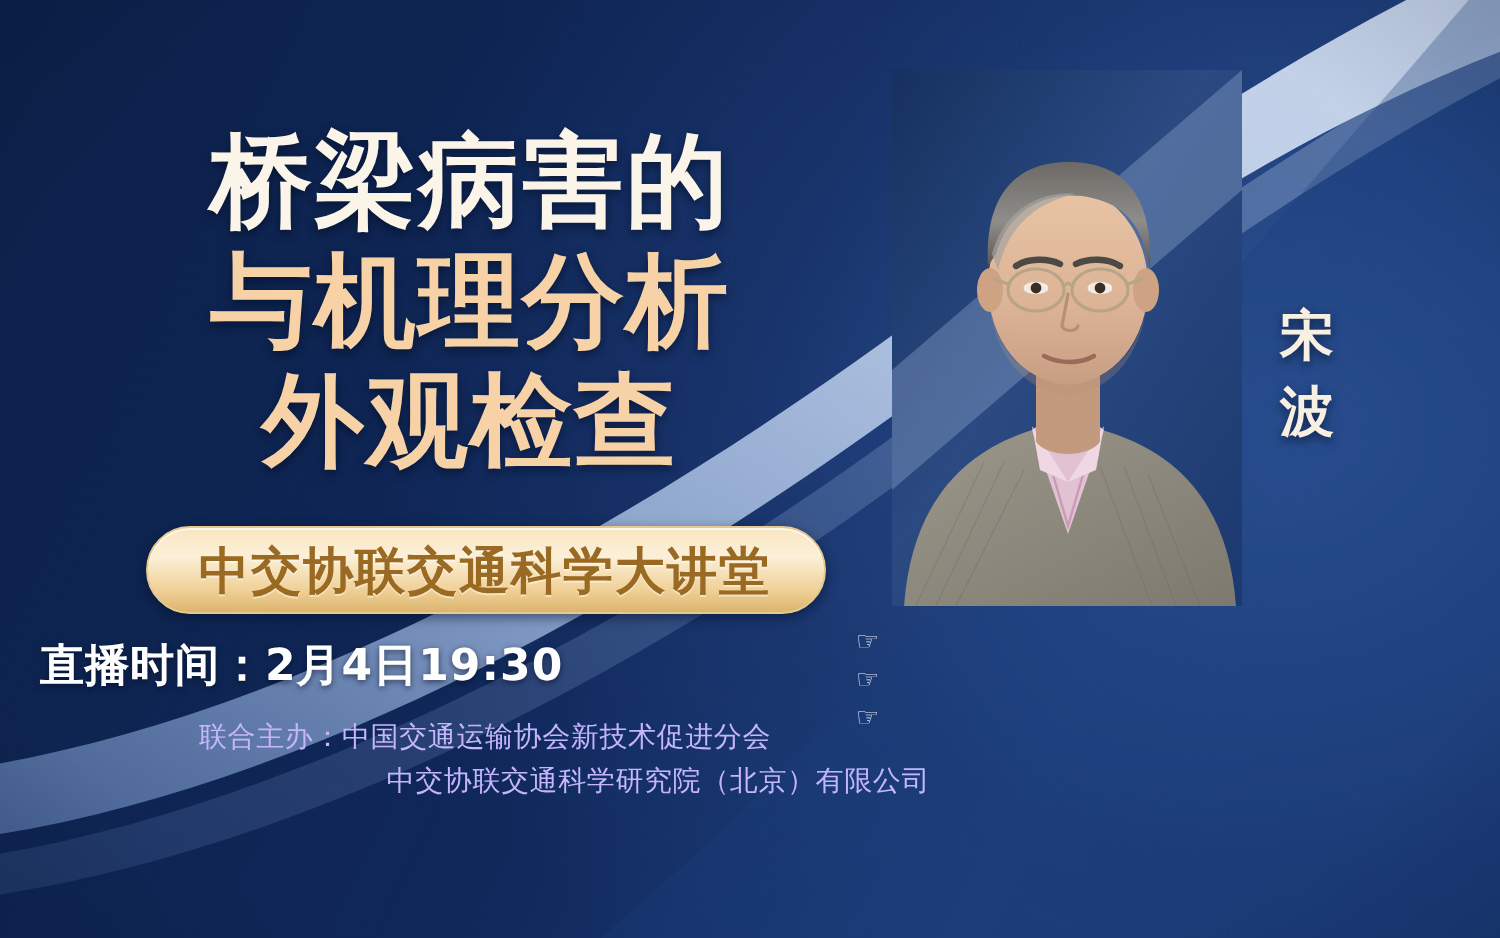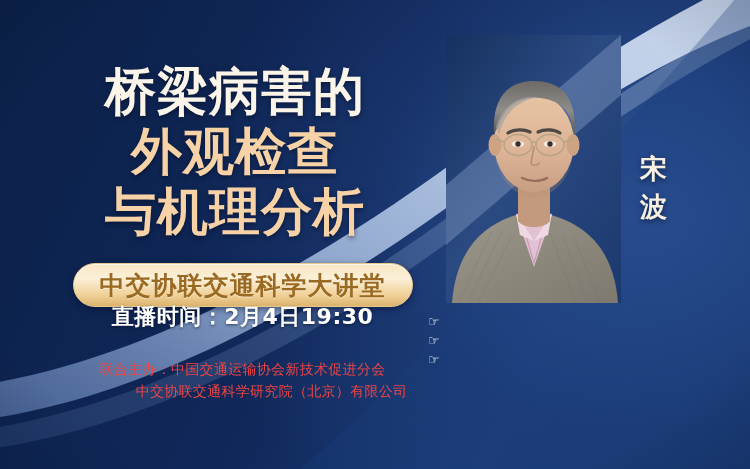--- a/index.html
+++ b/index.html
@@ -99,45 +99,45 @@
     font-size: 25px;
     letter-spacing: 1px;
     color: #9a6a22;
     white-space: nowrap;
     text-shadow: 0 1px 0 rgba(255,255,255,0.45);
   }
 
   .livetime {
     position: absolute;
     left: 0;
-    top: 302px;
+    top: 318px;
     width: 445px;
-    text-align: center;
+    text-align: left;
     font-family: "DejaVu Sans", "Liberation Sans", sans-serif;
     font-weight: bold;
     font-size: 22px;
     color: #ffffff;
     letter-spacing: 0.5px;
     white-space: nowrap;
     text-shadow: 0 1px 3px rgba(2,10,30,0.6);
   }
 
   .organizer {
     position: absolute;
     left: 0;
     top: 358px;
     width: 445px;
     text-align: center;
-    color: #ef4444;
+    color: #c4b5fd;
     font-family: "DejaVu Sans", "Liberation Sans", sans-serif;
     font-size: 14px;
     line-height: 22px;
     letter-spacing: 0.3px;
   }
-  .organizer .org-l2 { padding-left: 58px; }
+  .organizer .org-l2 { padding-left: 58px; text-align: right; }
 
   
   .photo {
     position: absolute;
     left: 446px;
     top: 35px;
     width: 175px;
     height: 268px;
     overflow: hidden;
   }
@@ -217,22 +217,22 @@
 
     <path d="M 760,-30 L 760,469 L 300,469 C 430,360 560,200 700,40 Z" fill="#1c3f7e" opacity="0.30"></path>
   </svg>
 
   <div class="bg-vignette"></div>
 
   <div class="left-col">
 
     <div class="title-block">
       <div class="t-line l1">桥梁病害的</div>
+      <div class="t-line l3">与机理分析</div>
       <div class="t-line l2">外观检查</div>
-      <div class="t-line l3">与机理分析</div>
     </div>
 
     <div class="pill-wrap">
       <div class="pill">
         <span class="pill-text">中交协联交通科学大讲堂</span>
       </div>
     </div>
 
     <div class="livetime">直播时间：2月4日19:30</div>
 

